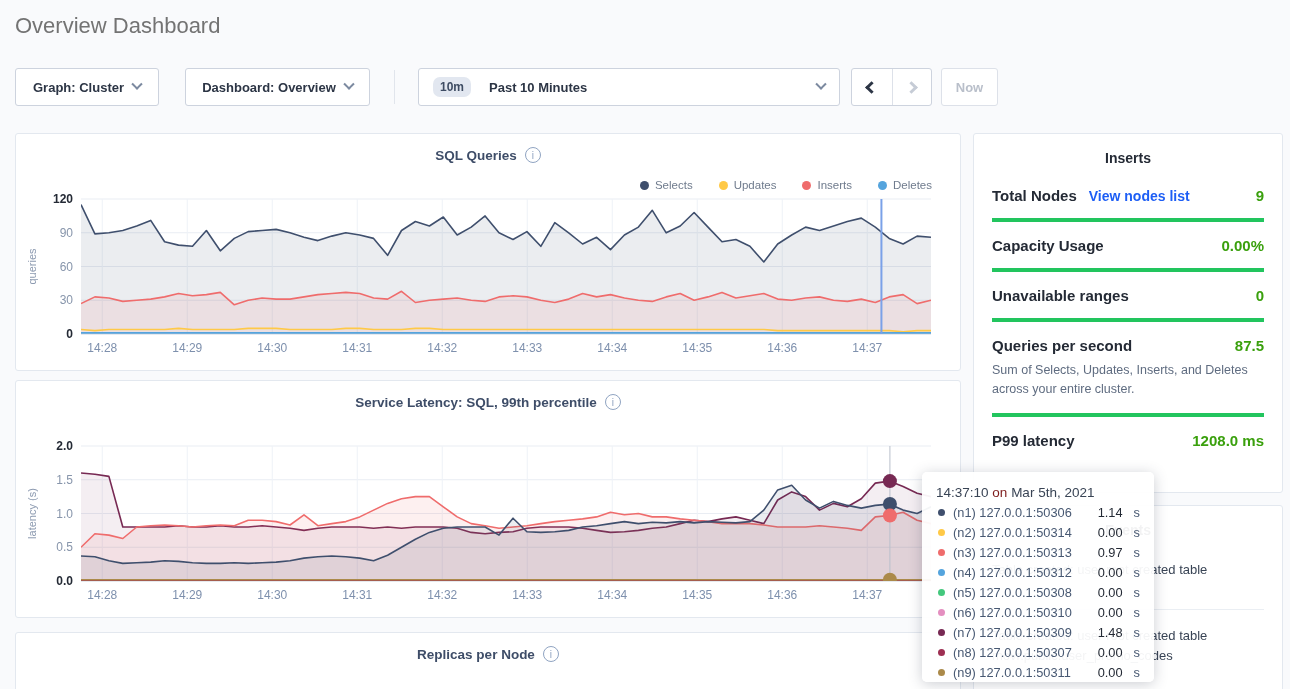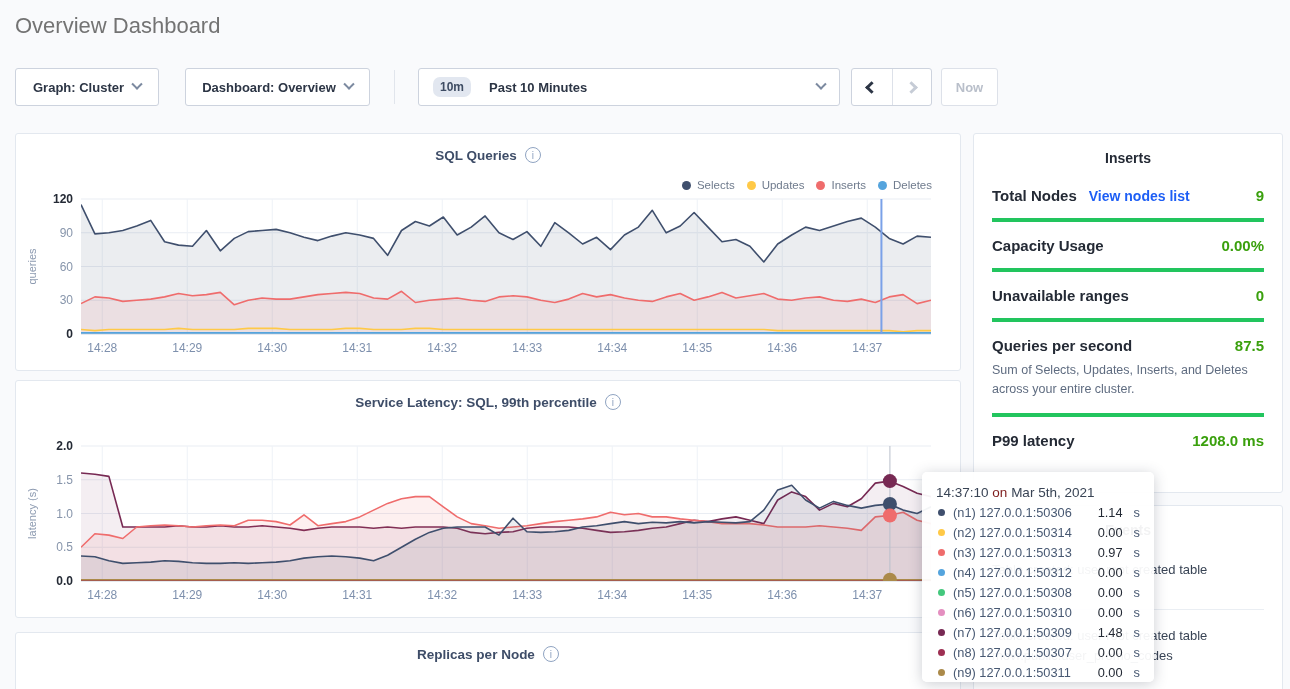--- a/index.html
+++ b/index.html
@@ -32,21 +32,21 @@
 
   
   .card { position:absolute; background:#fff; border:1px solid #e3e8ef; border-radius:3px; }
   .chart-card-1 { left:15px; top:133px; width:946px; height:238px; }
   .chart-card-2 { left:15px; top:380px; width:946px; height:238px; }
   .chart-card-3 { left:15px; top:632px; width:946px; height:130px; }
   .chart-title { position:absolute; top:13px; left:0; right:0; display:flex; align-items:center; justify-content:center;
                  gap:8px; font-size:13.5px; font-weight:700; color:#3e4d68; }
   .info-icon { width:16px; height:16px; border:1px solid #90a4c2; border-radius:50%; color:#90a4c2;
                font-size:10px; font-weight:400; display:flex; align-items:center; justify-content:center; font-style:normal; }
-  .legend { position:absolute; top:45px; right:28px; display:flex; gap:12px;padding-left:17px; }
+  .legend { position:absolute; top:45px; right:28px; display:flex; gap:26px;padding-left:17px; }
   .legend-item { display:flex; align-items:center; gap:6px; font-size:11.5px; color:#6f7b8d; cursor:pointer; }
   .legend-dot { width:9px; height:9px; border-radius:50%; }
   svg.plot { position:absolute; left:0; top:0; }
   .ytick { font-size:12px; fill:#8795ab; }
   .ytick.edge { font-weight:700; fill:#242a35; }
   .xtick { font-size:12px; fill:#7e90ad; }
   .axis-unit { font-size:11px; fill:#8c9ab0; }
 
   
   .summary-card { left:973px; top:133px; width:310px; height:360px; padding:0 18px; }

